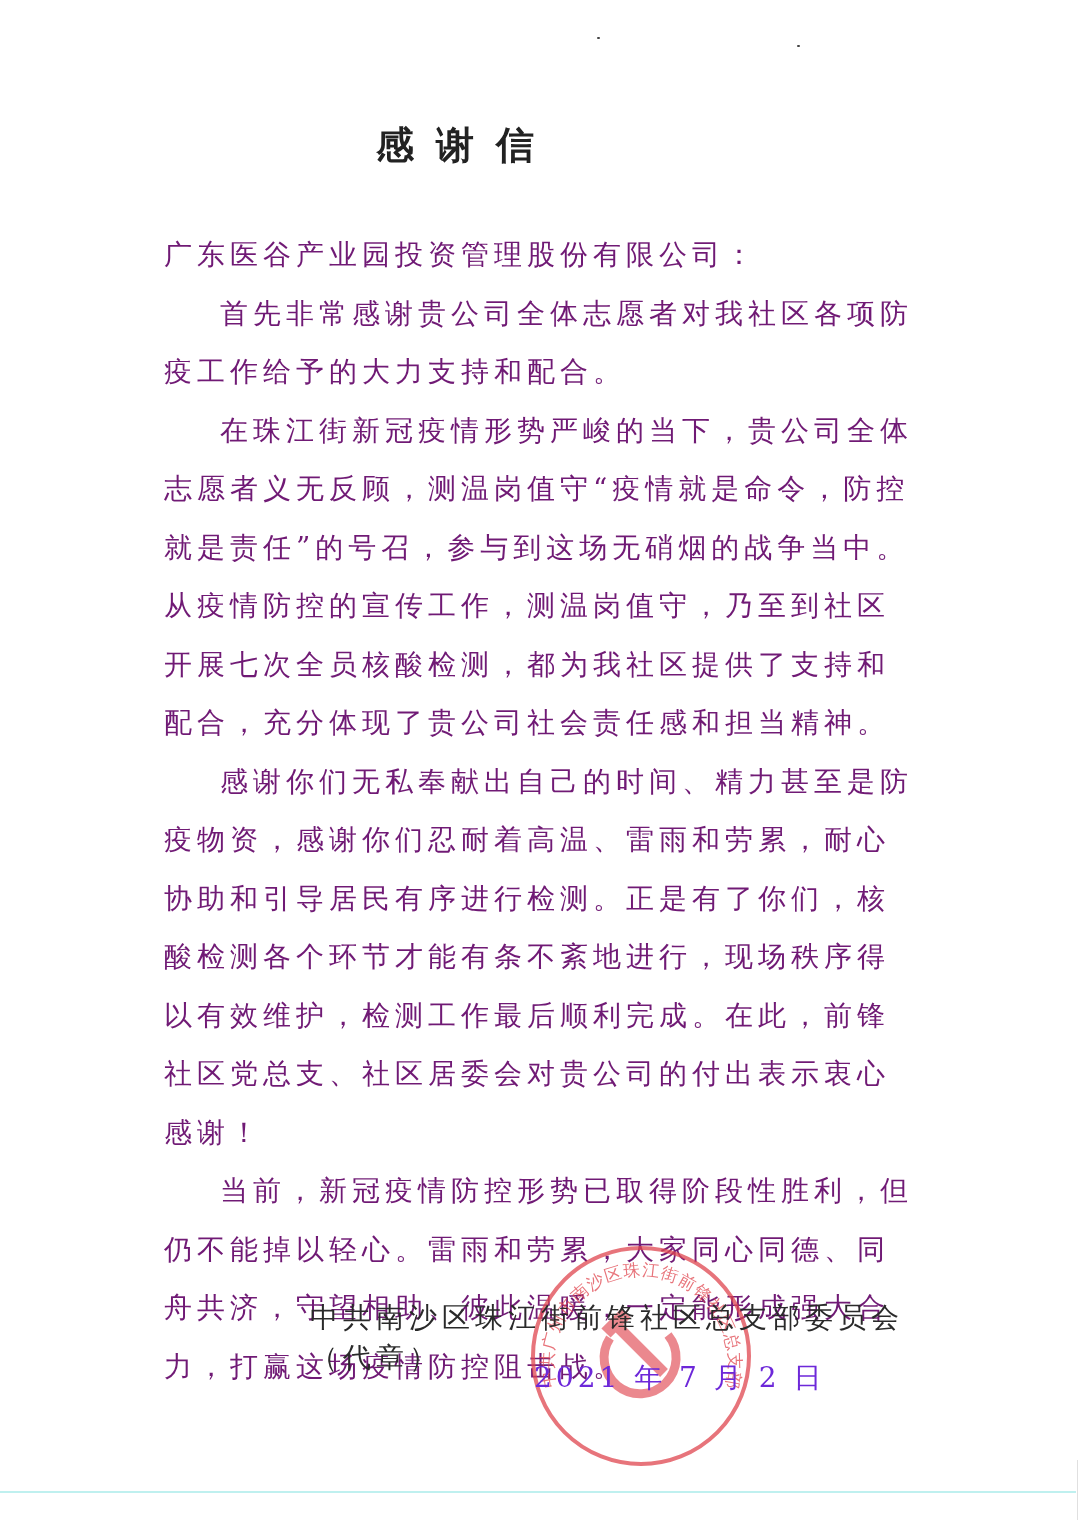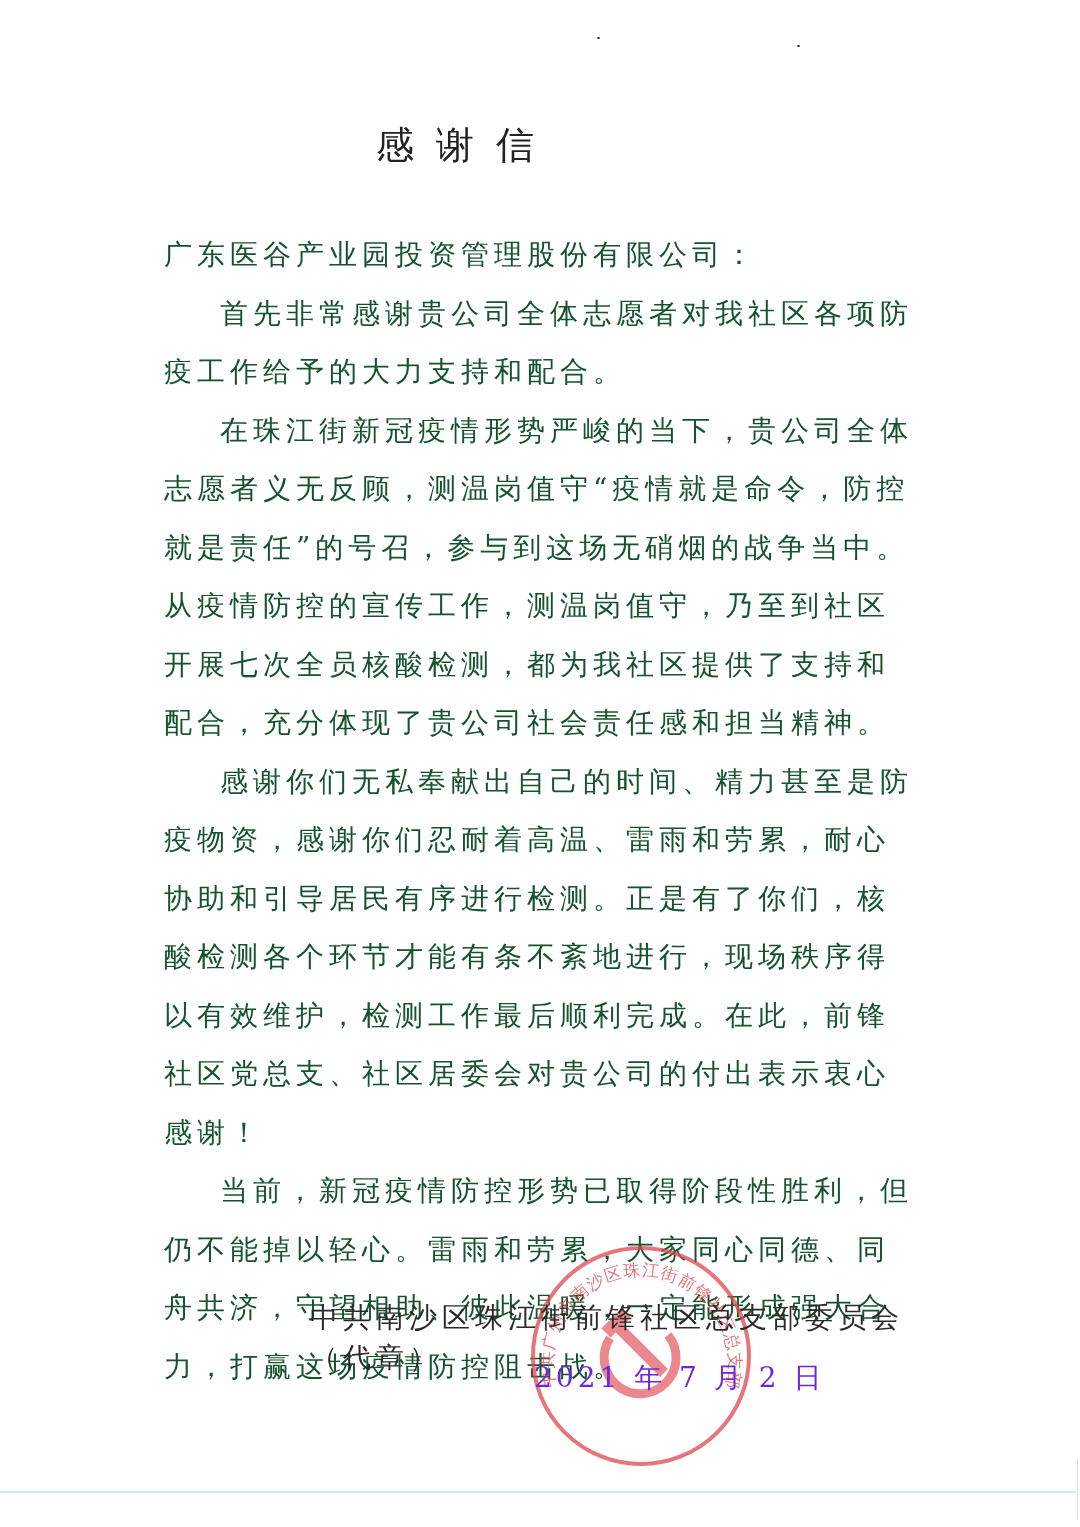--- a/index.html
+++ b/index.html
@@ -5,25 +5,25 @@
     html, body { margin: 0; padding: 0; background: #ffffff; }
     body {
       width: 1080px; height: 1527px; position: relative; overflow: hidden;
       font-family: "DejaVu Serif", "Liberation Serif", serif;
       color: #2b2b2b;
     }
     .speck { position: absolute; width: 3px; height: 2px; background: #444; border-radius: 1px; }
     .title {
       position: absolute; top: 120px; left: 0; width: 932px; text-align: center;
       font-family: "DejaVu Sans", "Liberation Sans", sans-serif;
-      font-size: 38px; font-weight: normal; letter-spacing: 22px; color: #222;
+      font-size: 38px; font-weight: bold; letter-spacing: 22px; color: #222;
     }
     .letter {
       position: absolute; left: 164px; top: 226px; width: 750px;
-      font-size: 28px; line-height: 58.5px; letter-spacing: 5px; color: #14532d;
+      font-size: 28px; line-height: 58.5px; letter-spacing: 5px; color: #701a75;
     }
     .letter p { margin: 0; }
     .indent { text-indent: 56px; }
     .sig {
       position: absolute; left: 310px; top: 1298px; width: 620px;
       font-size: 28px; letter-spacing: 5px; color: #2a2a2a; line-height: 40px;
     }
     .date {
       position: absolute; left: 534px; top: 1358px;
       font-size: 28px; letter-spacing: 4px; color: #6d28d9; line-height: 40px;

